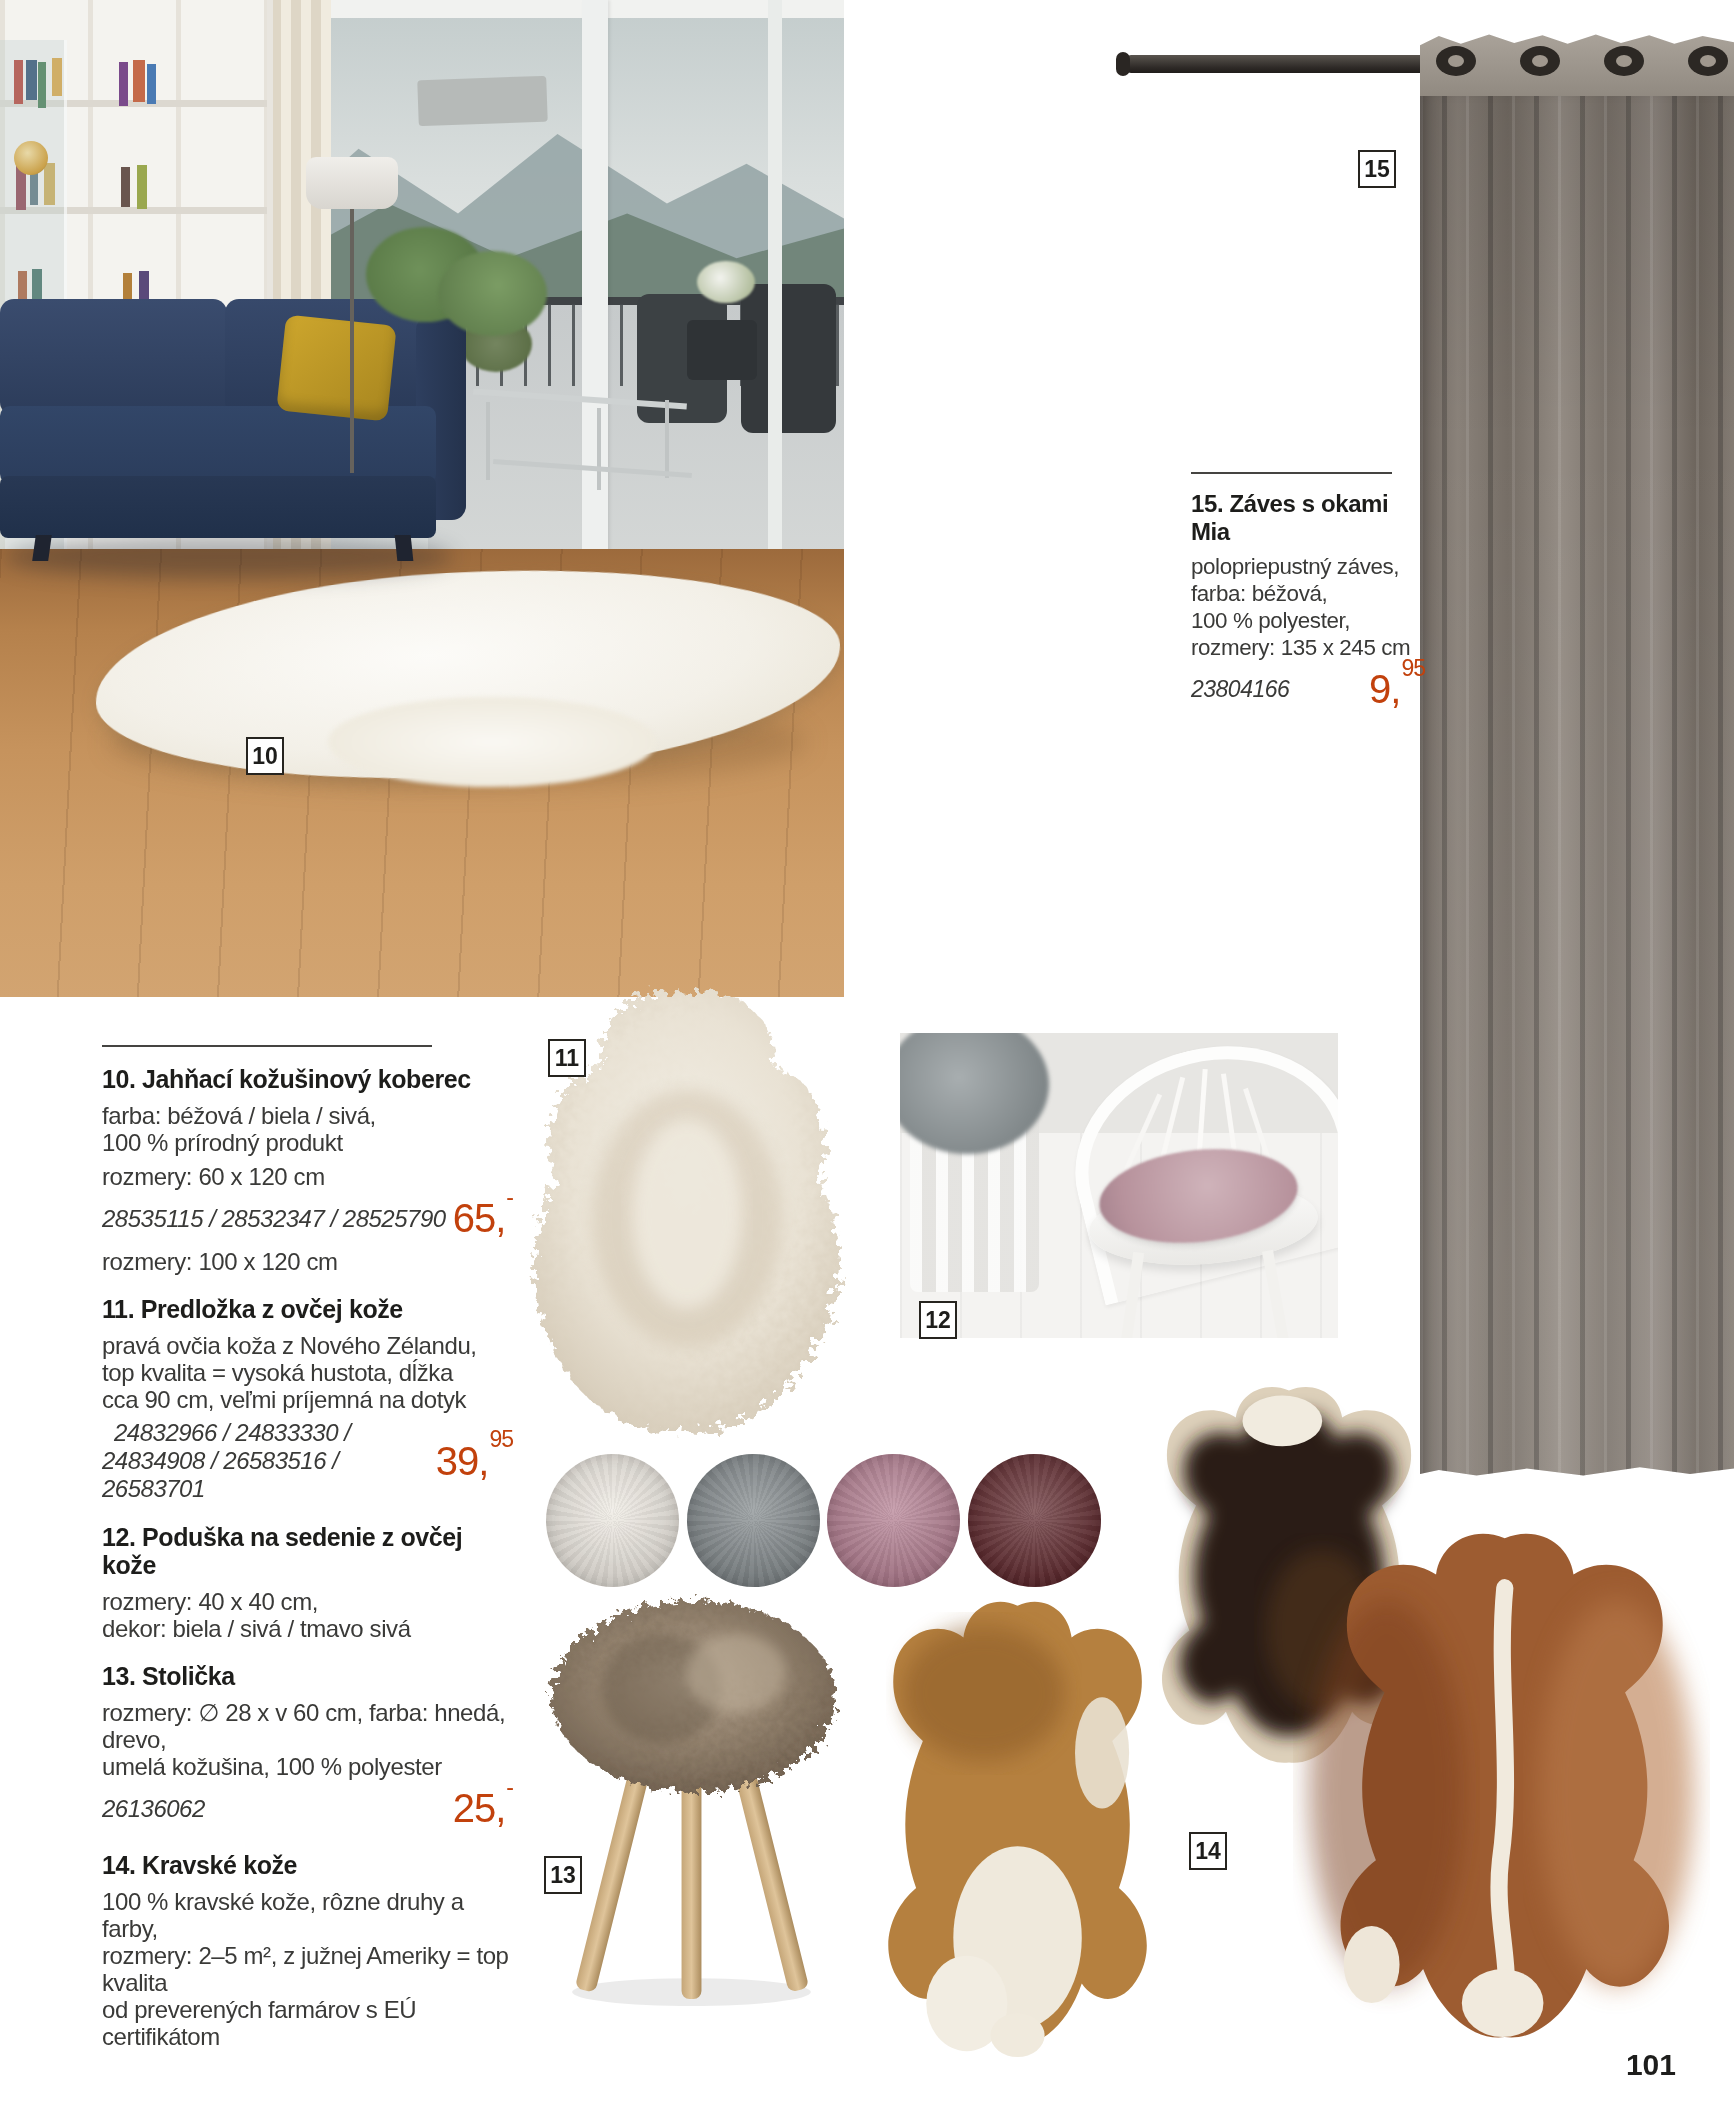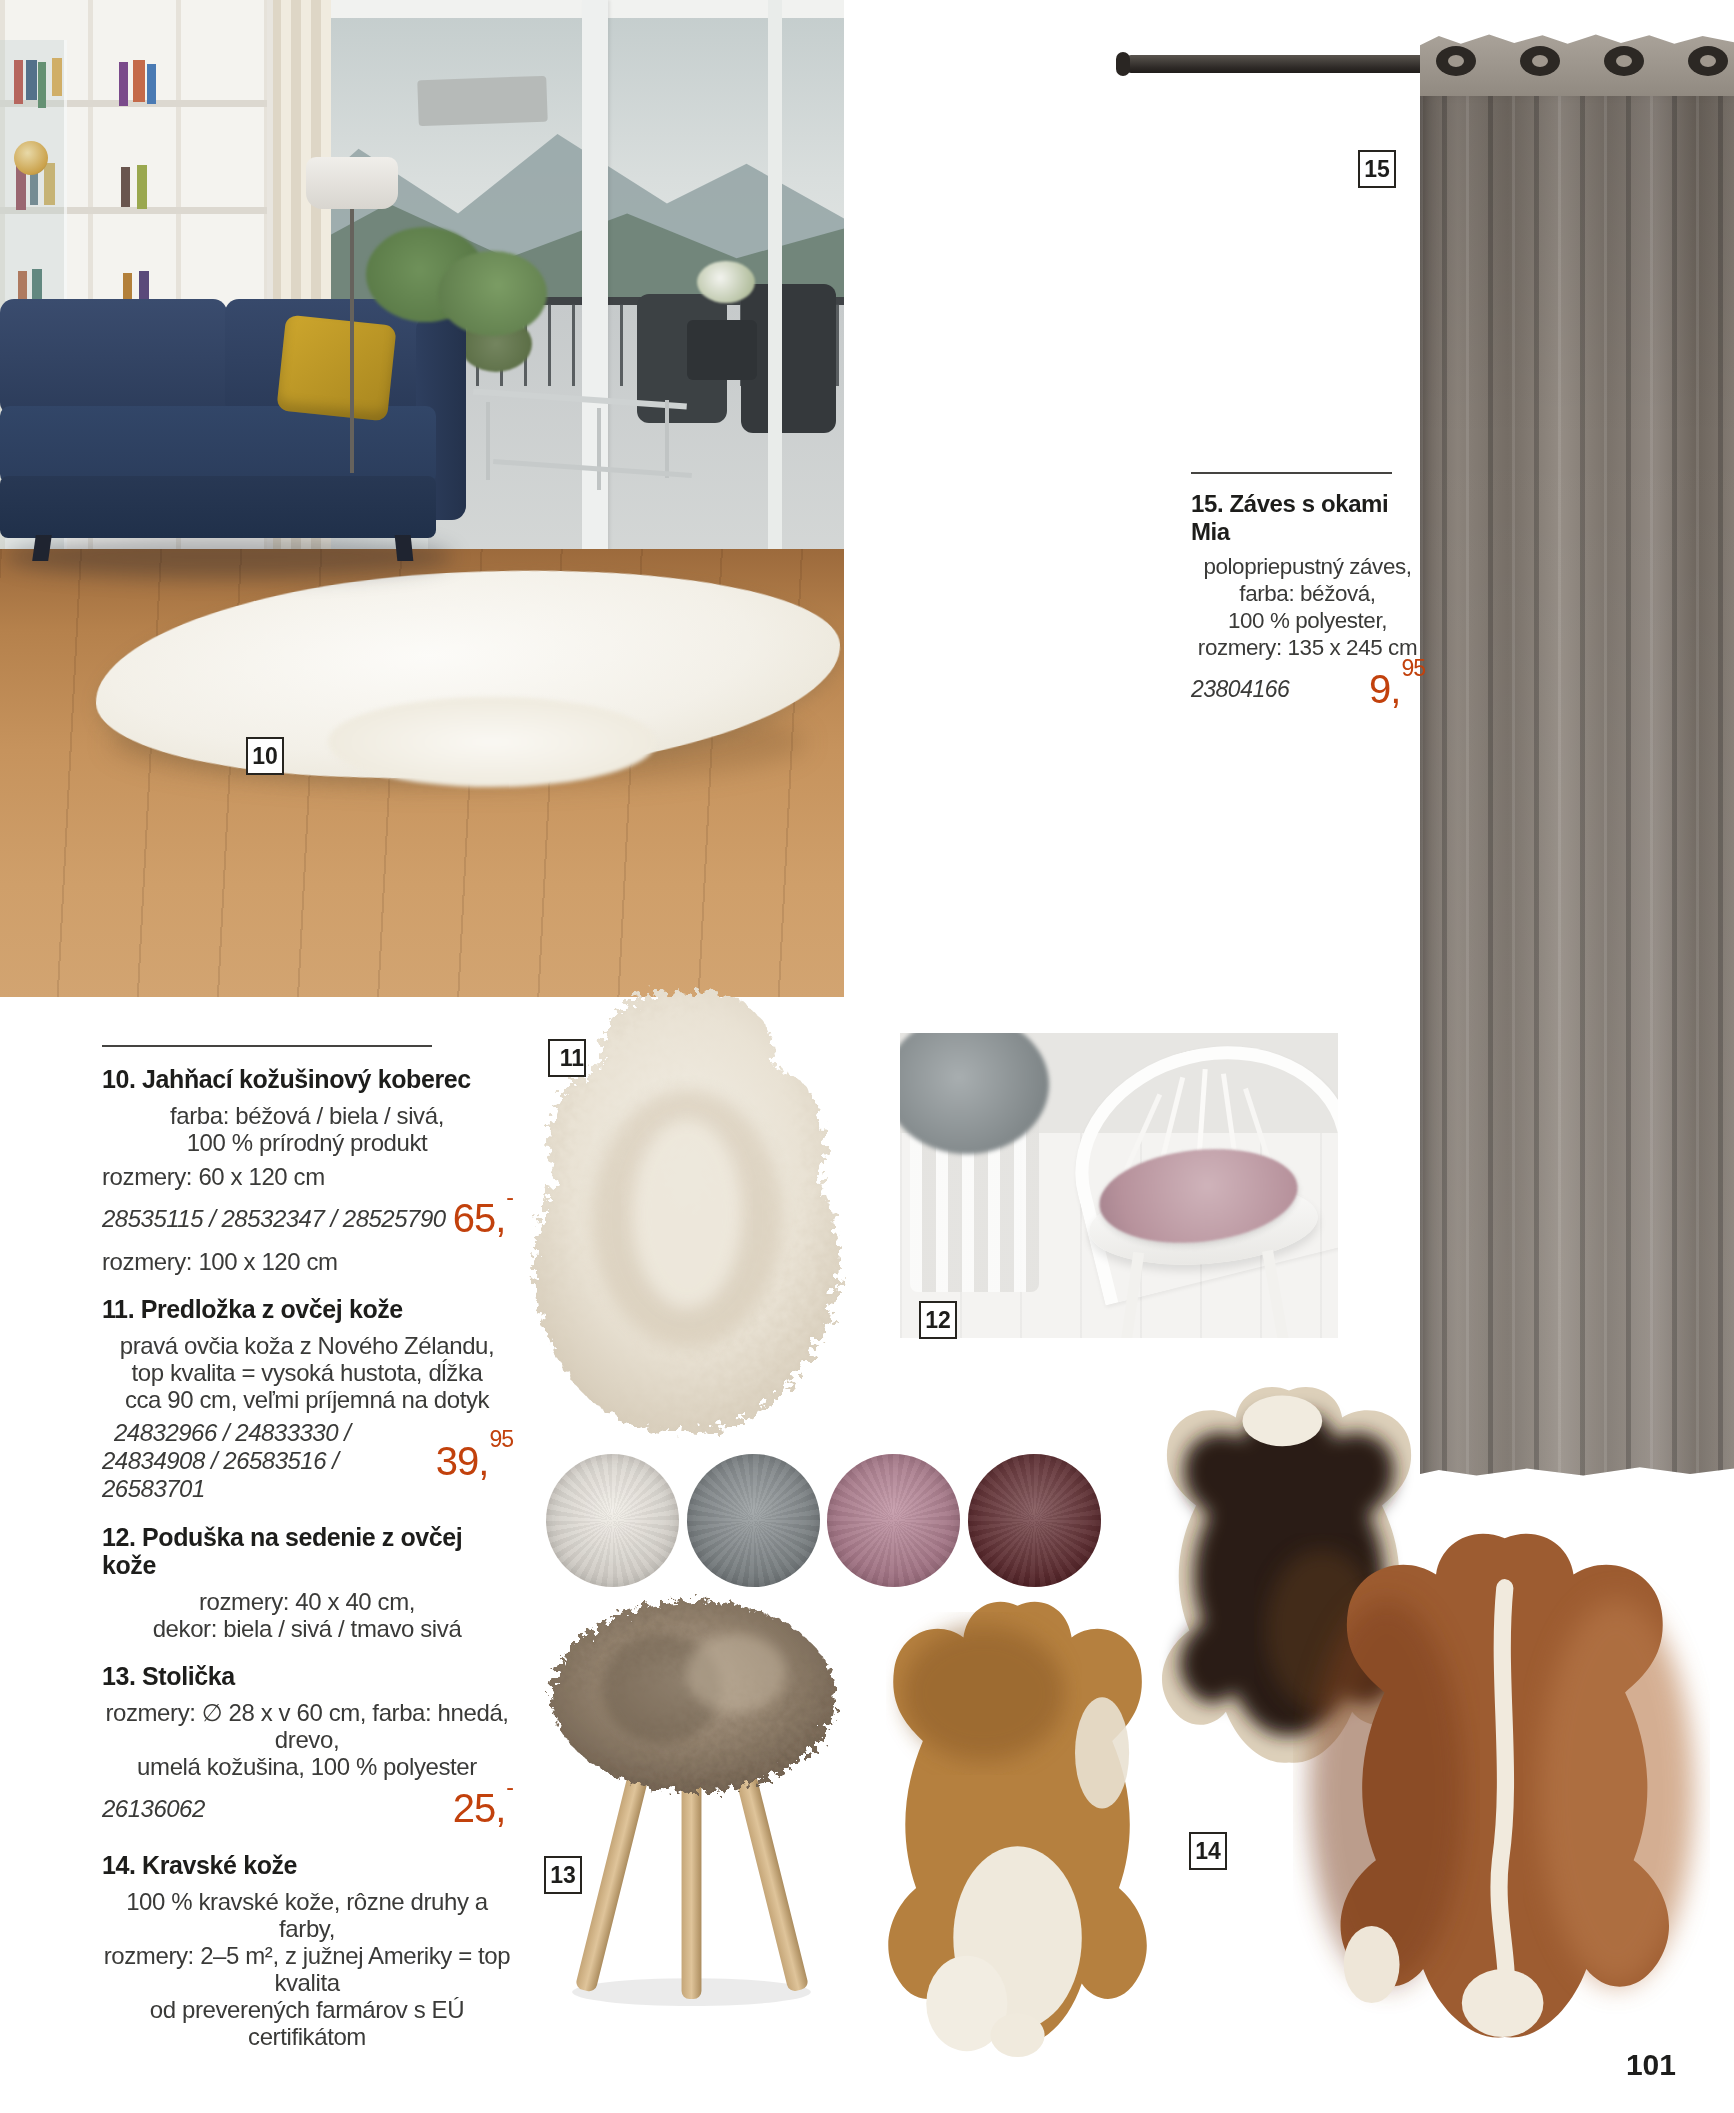--- a/index.html
+++ b/index.html
@@ -7,21 +7,21 @@
   .page{position:relative;width:1734px;height:2113px;background:#fff;overflow:hidden;}
   .abs{position:absolute;}
 
   
   .badge{position:absolute;width:34px;height:34px;background:#fff;border:2px solid #26241f;
          display:flex;align-items:center;justify-content:center;font-weight:bold;font-size:23px;color:#1d1d1b;z-index:40;}
 
   
   .rule{border:none;border-top:2px solid #454441;margin:0 0 18px 0;}
   .spec h3{font-size:25px;line-height:28px;margin:0 0 9px 0;color:#1d1d1b;letter-spacing:-0.4px;}
-  .spec .line{font-size:24px;line-height:27px;margin:0;letter-spacing:-0.4px;text-align:center;}
+  .spec .line{font-size:24px;line-height:27px;margin:0;letter-spacing:-0.4px;}
   .spec .size{font-size:24px;line-height:27px;margin:7px 0 0 0;letter-spacing:-0.4px;}
   .art{font-size:24px;font-style:italic;letter-spacing:-0.5px;color:#3a3a38;}
   .art-row{display:flex;justify-content:space-between;align-items:center;margin-top:6px;min-height:42px;}
   .price{font-weight:normal;font-size:40px;color:#c2410c;letter-spacing:-1px;white-space:nowrap;}
   .price sup{font-size:23px;position:relative;top:-13px;left:1px;}
   .spec .item{margin-bottom:20px;}
   .spec-col{position:absolute;left:102px;top:1045px;width:410px;}
   .spec-col .rule{width:330px;}
   .spec-15{position:absolute;left:1191px;top:472px;width:233px;}
   .spec-15 .rule{width:201px;margin-bottom:16px;}
@@ -305,21 +305,21 @@
       <ellipse cx="152" cy="120" rx="36" ry="85" fill="#b97a4b" opacity="0.6" filter="url(#soft3)"></ellipse>
       <path d="M100,30 C96,70 104,110 98,150 C95,175 103,195 100,212" stroke="#f1eadd" stroke-width="8" fill="none" stroke-linecap="round"></path>
       <ellipse cx="99" cy="213" rx="19" ry="15" fill="#f1eadd"></ellipse>
       <ellipse cx="38" cy="196" rx="13" ry="17" fill="#eee6d8"></ellipse>
     </g>
   </svg>
 
   <div class="badge" style="left:246px;top:737px;">
       <span>10</span>
     </div>
-  <div class="badge" style="left:548px;top:1039px;justify-content:flex-end;">
+  <div class="badge" style="left:548px;top:1039px;">
       <span>11</span>
     </div>
   <div class="badge" style="left:919px;top:1301px;">
       <span>12</span>
     </div>
   <div class="badge" style="left:544px;top:1856px;">
       <span>13</span>
     </div>
   <div class="badge" style="left:1189px;top:1832px;">
       <span>14</span>

